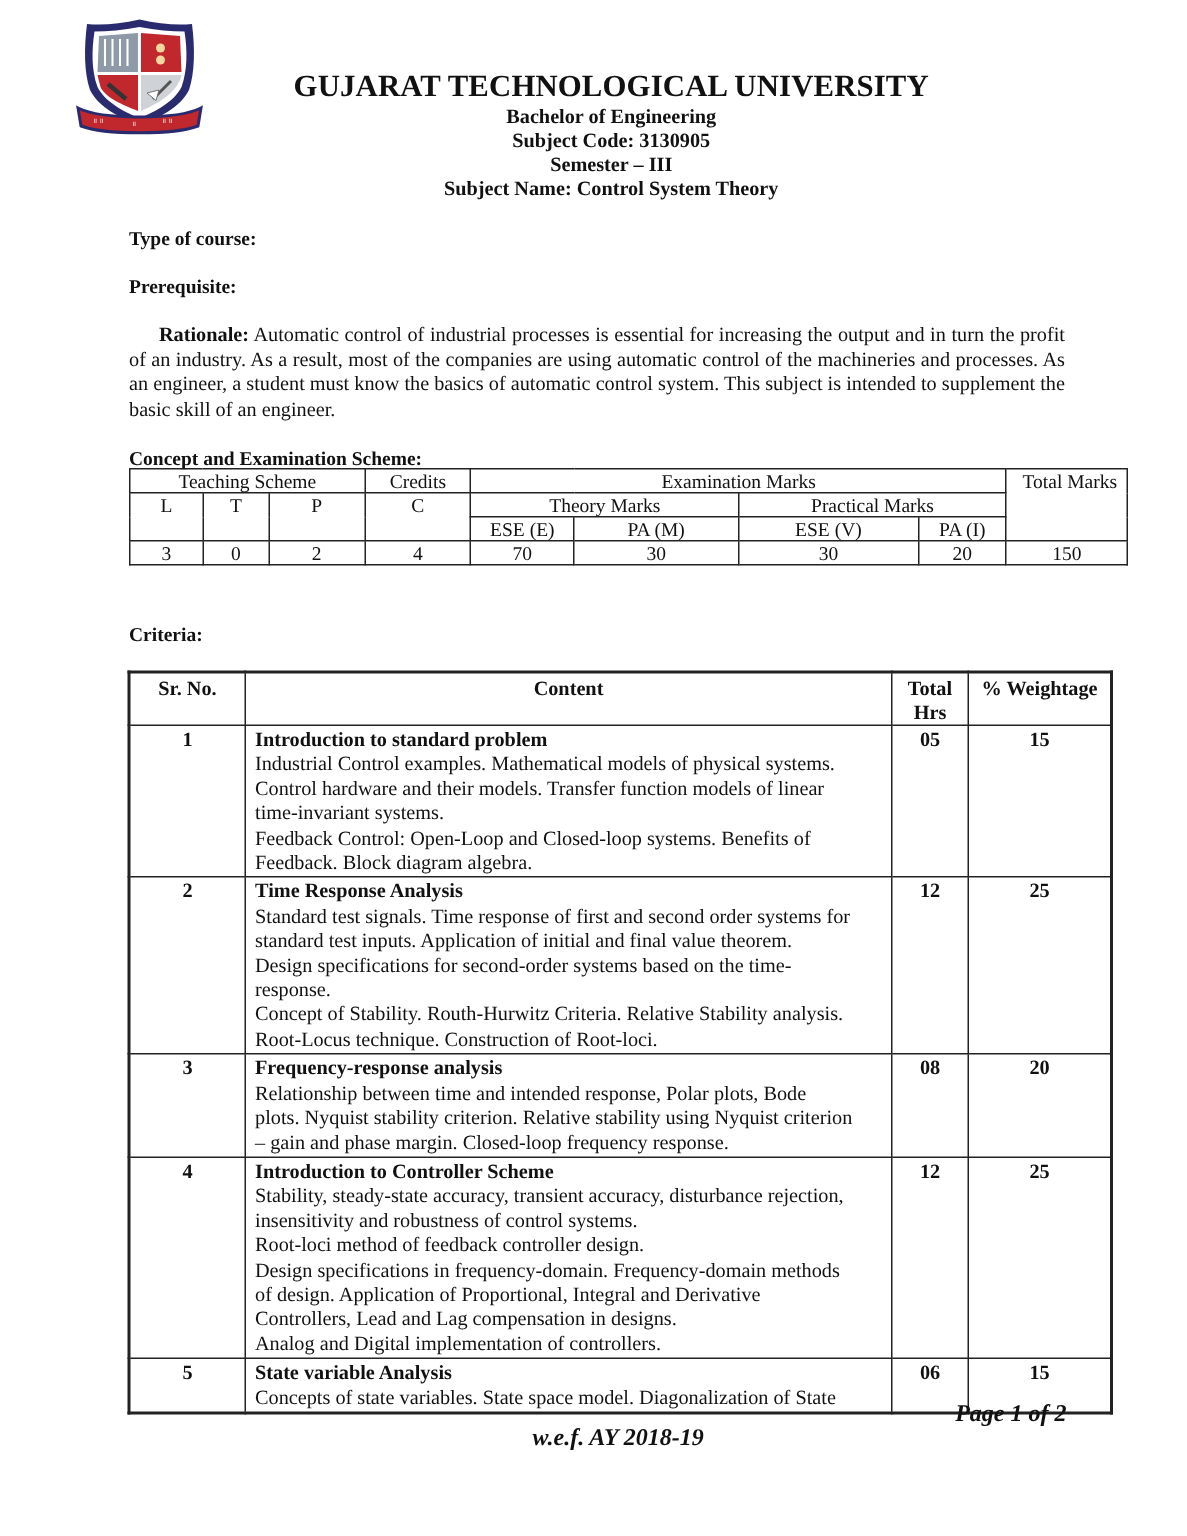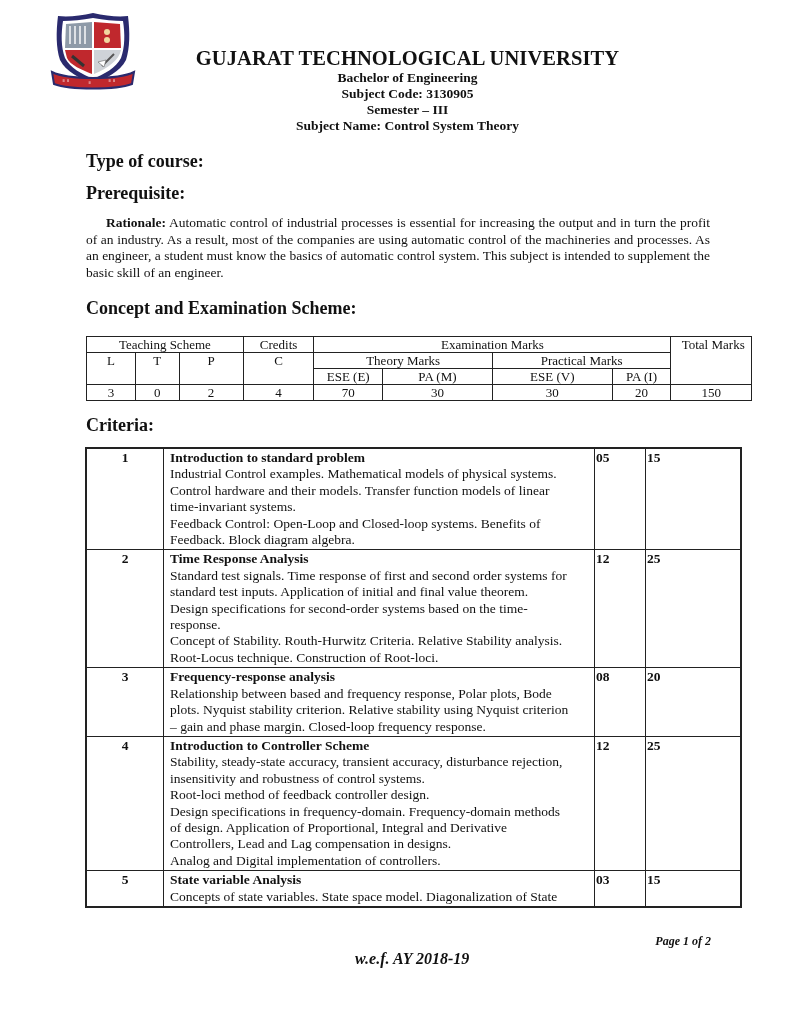--- a/index.html
+++ b/index.html
@@ -7,42 +7,42 @@
          font-family: "Liberation Serif", "DejaVu Serif", serif; color: #111; }
   .abs { position: absolute; }
   .logo { left: 48px; top: 10px; width: 90px; height: 84px; }
   .header { left: 0; width: 791px; text-align: center; }
   .uni { top: 47px; font-size: 20.5px; font-weight: bold; letter-spacing: 0.1px; left: 12px; }
   .hline { font-size: 13.5px; font-weight: bold; line-height: 16px; }
   .h1 { top: 70px; left: 12px; }
   .h2 { top: 86px; left: 12px; }
   .h3 { top: 102px; left: 12px; }
   .h4 { top: 118px; left: 12px; }
-  .label { font-weight: bold; font-size: 18px; left: 86px; text-align: center; }
+  .label { font-weight: bold; font-size: 13px; left: 86px; text-align: center; }
   .para { left: 86px; width: 624px; font-size: 13.5px; line-height: 16.5px; text-align: justify; }
   .para b { font-weight: bold; margin-left: 20px; }
 
   table { border-collapse: collapse; }
-  .scheme { left: 86px; top: 336px; width: 666px; font-size: 13px; }
+  .scheme { left: 86px; top: 312px; width: 666px; font-size: 13px; }
   .scheme td { border: 1px solid #222; text-align: center; padding: 0 2px; height: 15px; line-height: 15px; }
   .scheme td.tm { vertical-align: top; text-align: center; padding-left: 6px; }
 
   .content { left: 85px; top: 447px; width: 657px; font-size: 13.5px; }
   .content td, .content th { border: 1px solid #222; vertical-align: top; }
   .content th { font-weight: bold; text-align: center; padding: 2px 2px 0 2px; line-height: 16px; }
   .content td.sr { text-align: center; font-weight: bold; width: 74px; padding-top: 1px; }
   .content td.ct { padding: 1px 4px 1px 6px; line-height: 16.4px; }
   .content td.ct .t { font-weight: bold; display: block; }
   .content td.ct .d { display: block; white-space: pre-line; }
-  .content td.hr, .content td.wt { font-weight: bold; padding-top: 1px; }
+  .content td.hr, .content td.wt { text-align: center; font-weight: bold; padding-top: 1px; }
   .content td.hr { width: 48px; }
   .content td.wt { width: 92px; }
   .outer { border: 2px solid #222; }
 
-  .page { right: 80px; top: 934px; font-size: 12px; font-weight: bold; font-style: italic; }
+  .page { right: 80px; top: 934px; font-size: 16px; font-weight: bold; font-style: italic; }
   .wef { left: 355px; top: 950px; font-size: 16px; font-weight: bold; font-style: italic; }
 </style>
 </head>
 <body>
 
 <div class="abs logo">
   <svg width="90" height="84" viewBox="0 0 90 84">
     <path d="M45 3 C58 6 70 7 80 6 C82 22 82 38 78 50 C72 62 58 68 45 74 C32 68 18 62 12 50 C8 38 8 22 10 6 C20 7 32 6 45 3 Z" fill="#2a2a6e"></path>
     <path d="M45 8 C56 10 66 11 75 11 C77 24 77 37 73 48 C68 58 56 64 45 69 C34 64 22 58 17 48 C13 37 13 24 15 11 C24 11 34 10 45 8 Z" fill="#ffffff"></path>
     <path d="M18 14 L44 12 L44 38 L17 38 Z" fill="#8e9aa8"></path>
@@ -124,20 +124,26 @@
     <td>20</td>
     <td>150</td>
   </tr>
 </tbody>
   </table>
 
 <div class="abs label" style="top:415px">Criteria:</div>
 
 <table class="abs content outer">
   <tbody>
+      <tr style="height:34px">
+    <th>Sr. No.</th>
+    <th>Content</th>
+    <th style="width:40px">Total Hrs</th>
+    <th>% Weightage</th>
+  </tr>
   <tr>
     <td class="sr">1</td>
     <td class="ct">
           <span class="t">Introduction to standard problem</span>
           <span class="d">Industrial Control examples. Mathematical models of physical systems.
 Control hardware and their models. Transfer function models of linear
 time-invariant systems.
 Feedback Control: Open-Loop and Closed-loop systems. Benefits of
 Feedback. Block diagram algebra.</span>
         </td>
@@ -155,21 +161,21 @@
 Concept of Stability. Routh-Hurwitz Criteria. Relative Stability analysis.
 Root-Locus technique. Construction of Root-loci.</span>
         </td>
     <td class="hr">12</td>
     <td class="wt">25</td>
   </tr>
   <tr>
     <td class="sr">3</td>
     <td class="ct">
           <span class="t">Frequency-response analysis</span>
-          <span class="d">Relationship between based and frequency response, Polar plots, Bode
+          <span class="d">Relationship between time and intended response, Polar plots, Bode
 plots. Nyquist stability criterion. Relative stability using Nyquist criterion
 – gain and phase margin. Closed-loop frequency response.</span>
         </td>
     <td class="hr">08</td>
     <td class="wt">20</td>
   </tr>
   <tr>
     <td class="sr">4</td>
     <td class="ct">
           <span class="t">Introduction to Controller Scheme</span>
@@ -183,20 +189,20 @@
         </td>
     <td class="hr">12</td>
     <td class="wt">25</td>
   </tr>
   <tr>
     <td class="sr">5</td>
     <td class="ct">
           <span class="t">State variable Analysis</span>
           <span class="d">Concepts of state variables. State space model. Diagonalization of State</span>
         </td>
-    <td class="hr">03</td>
+    <td class="hr">06</td>
     <td class="wt">15</td>
   </tr>
 </tbody>
   </table>
 
 <div class="abs page">Page 1 of 2</div>
 <div class="abs wef">w.e.f. AY 2018-19</div>
 
 </body></html>

